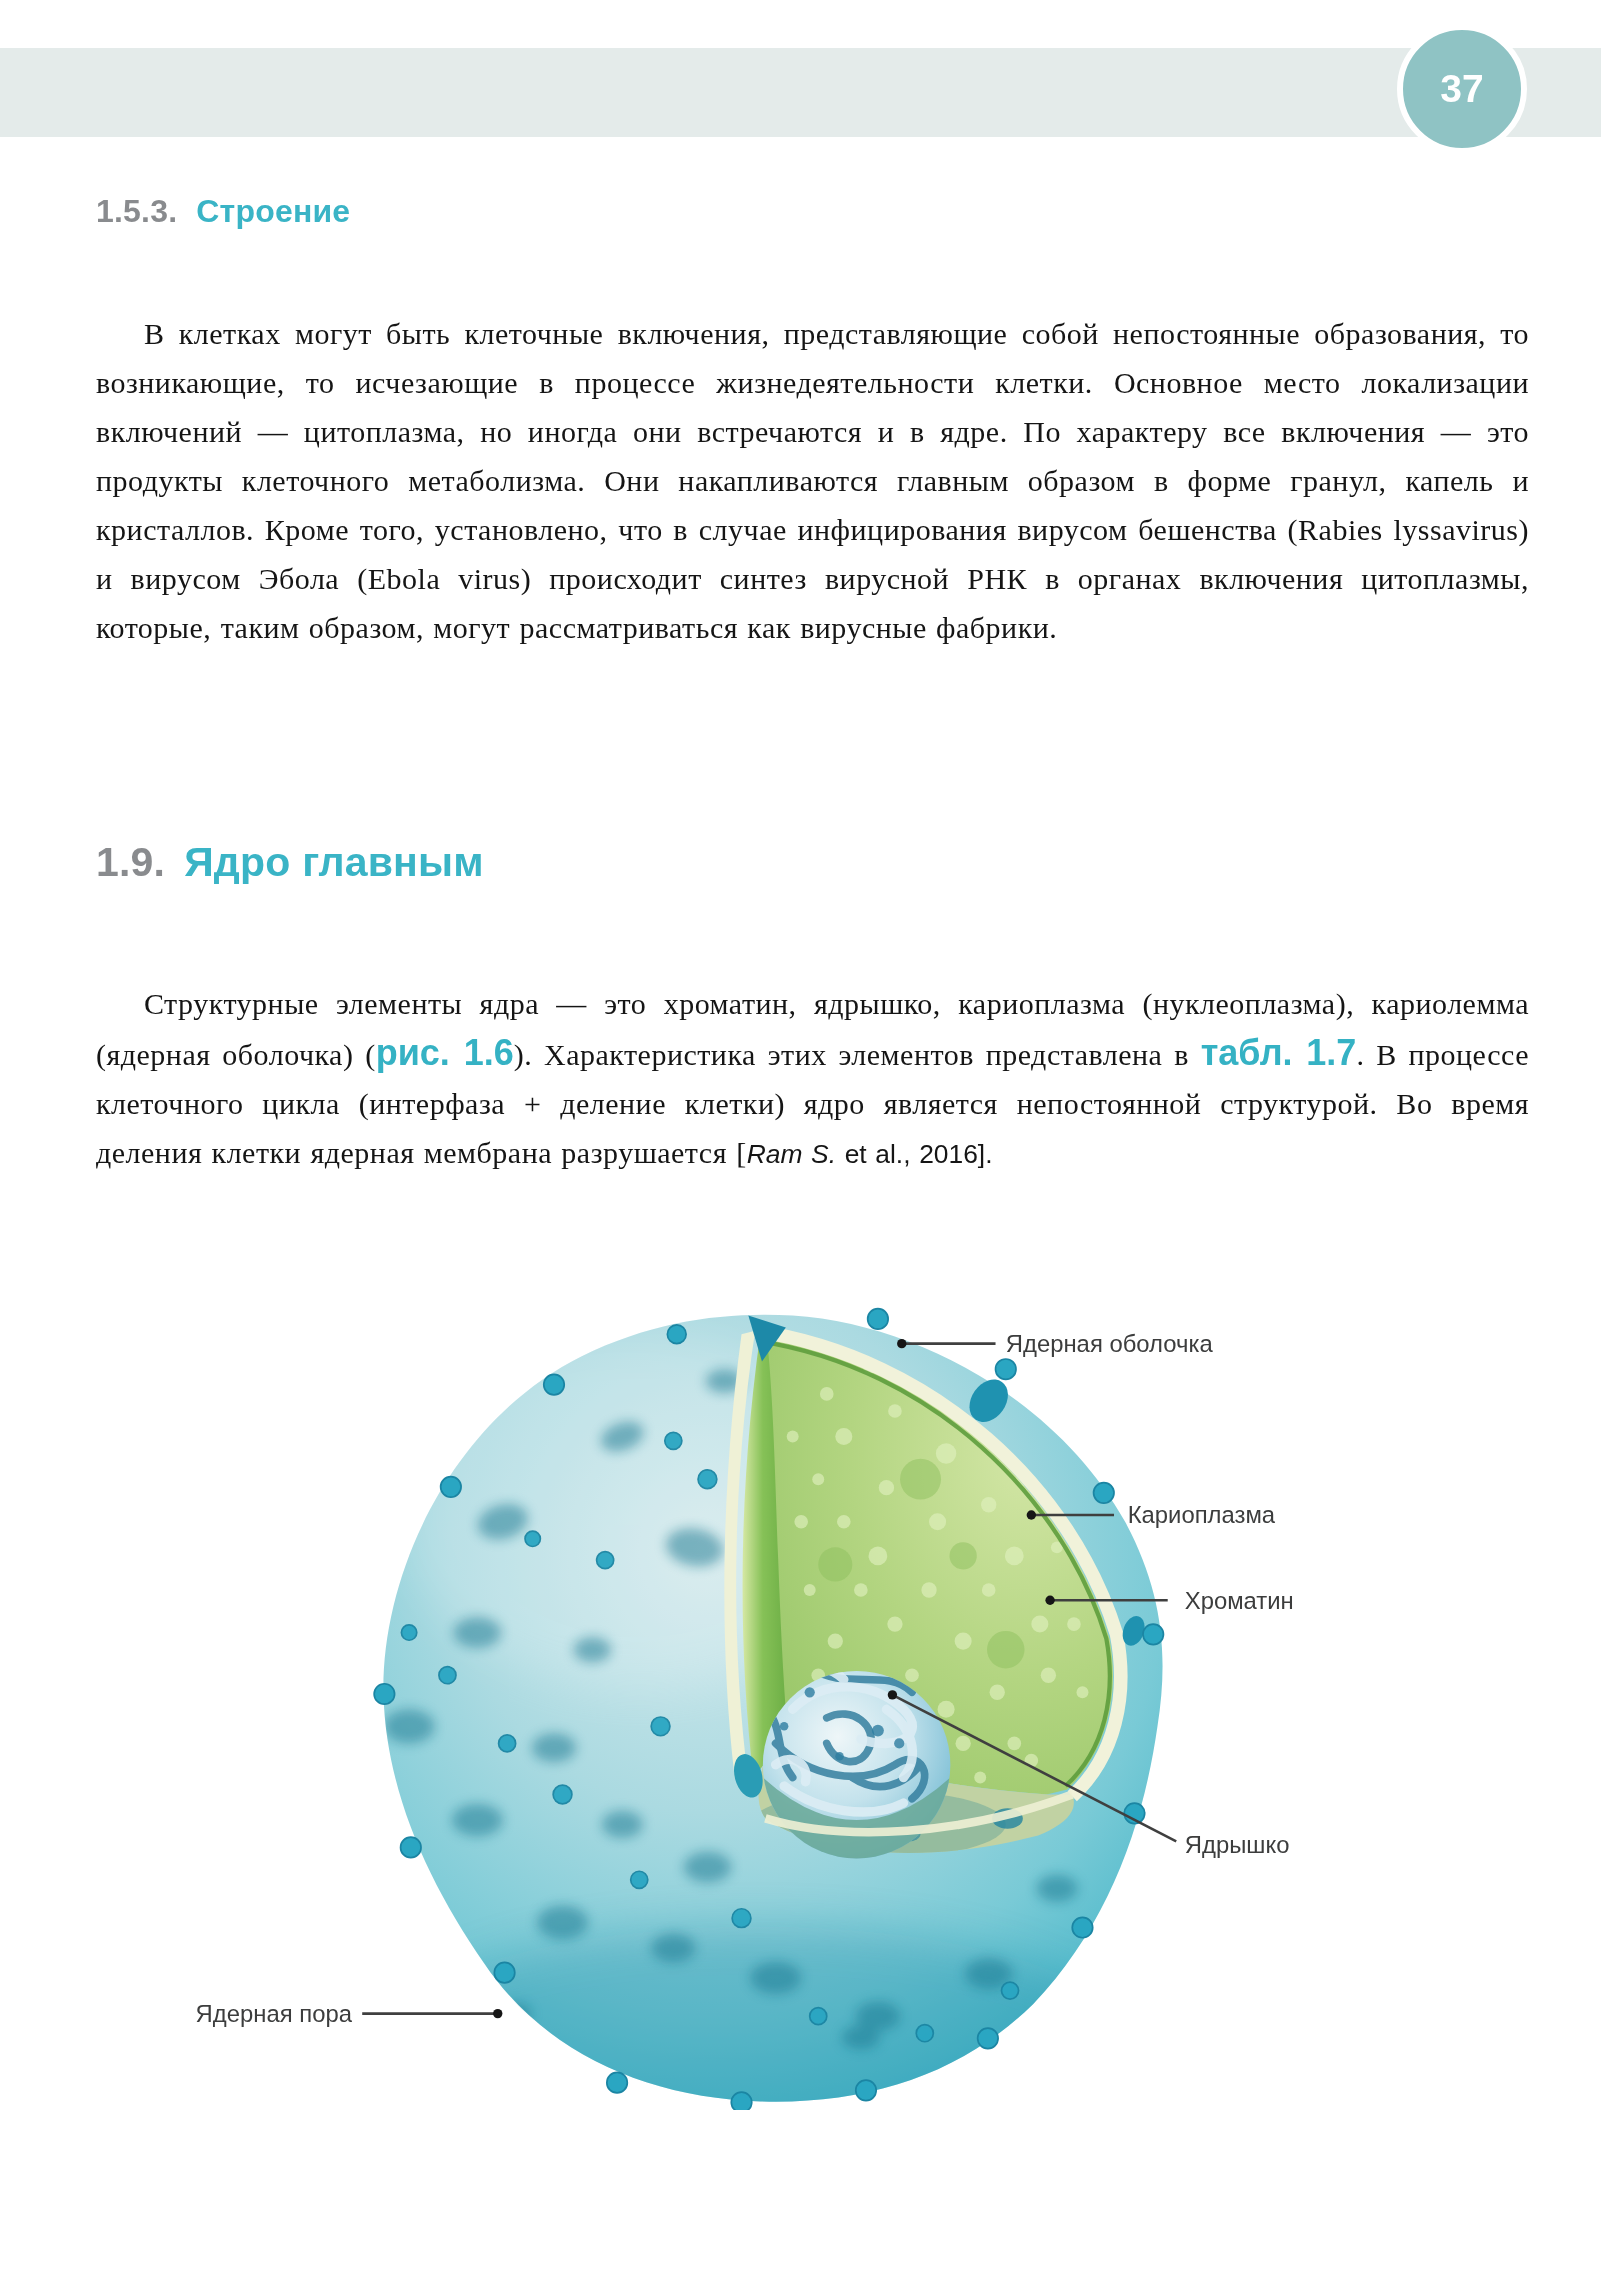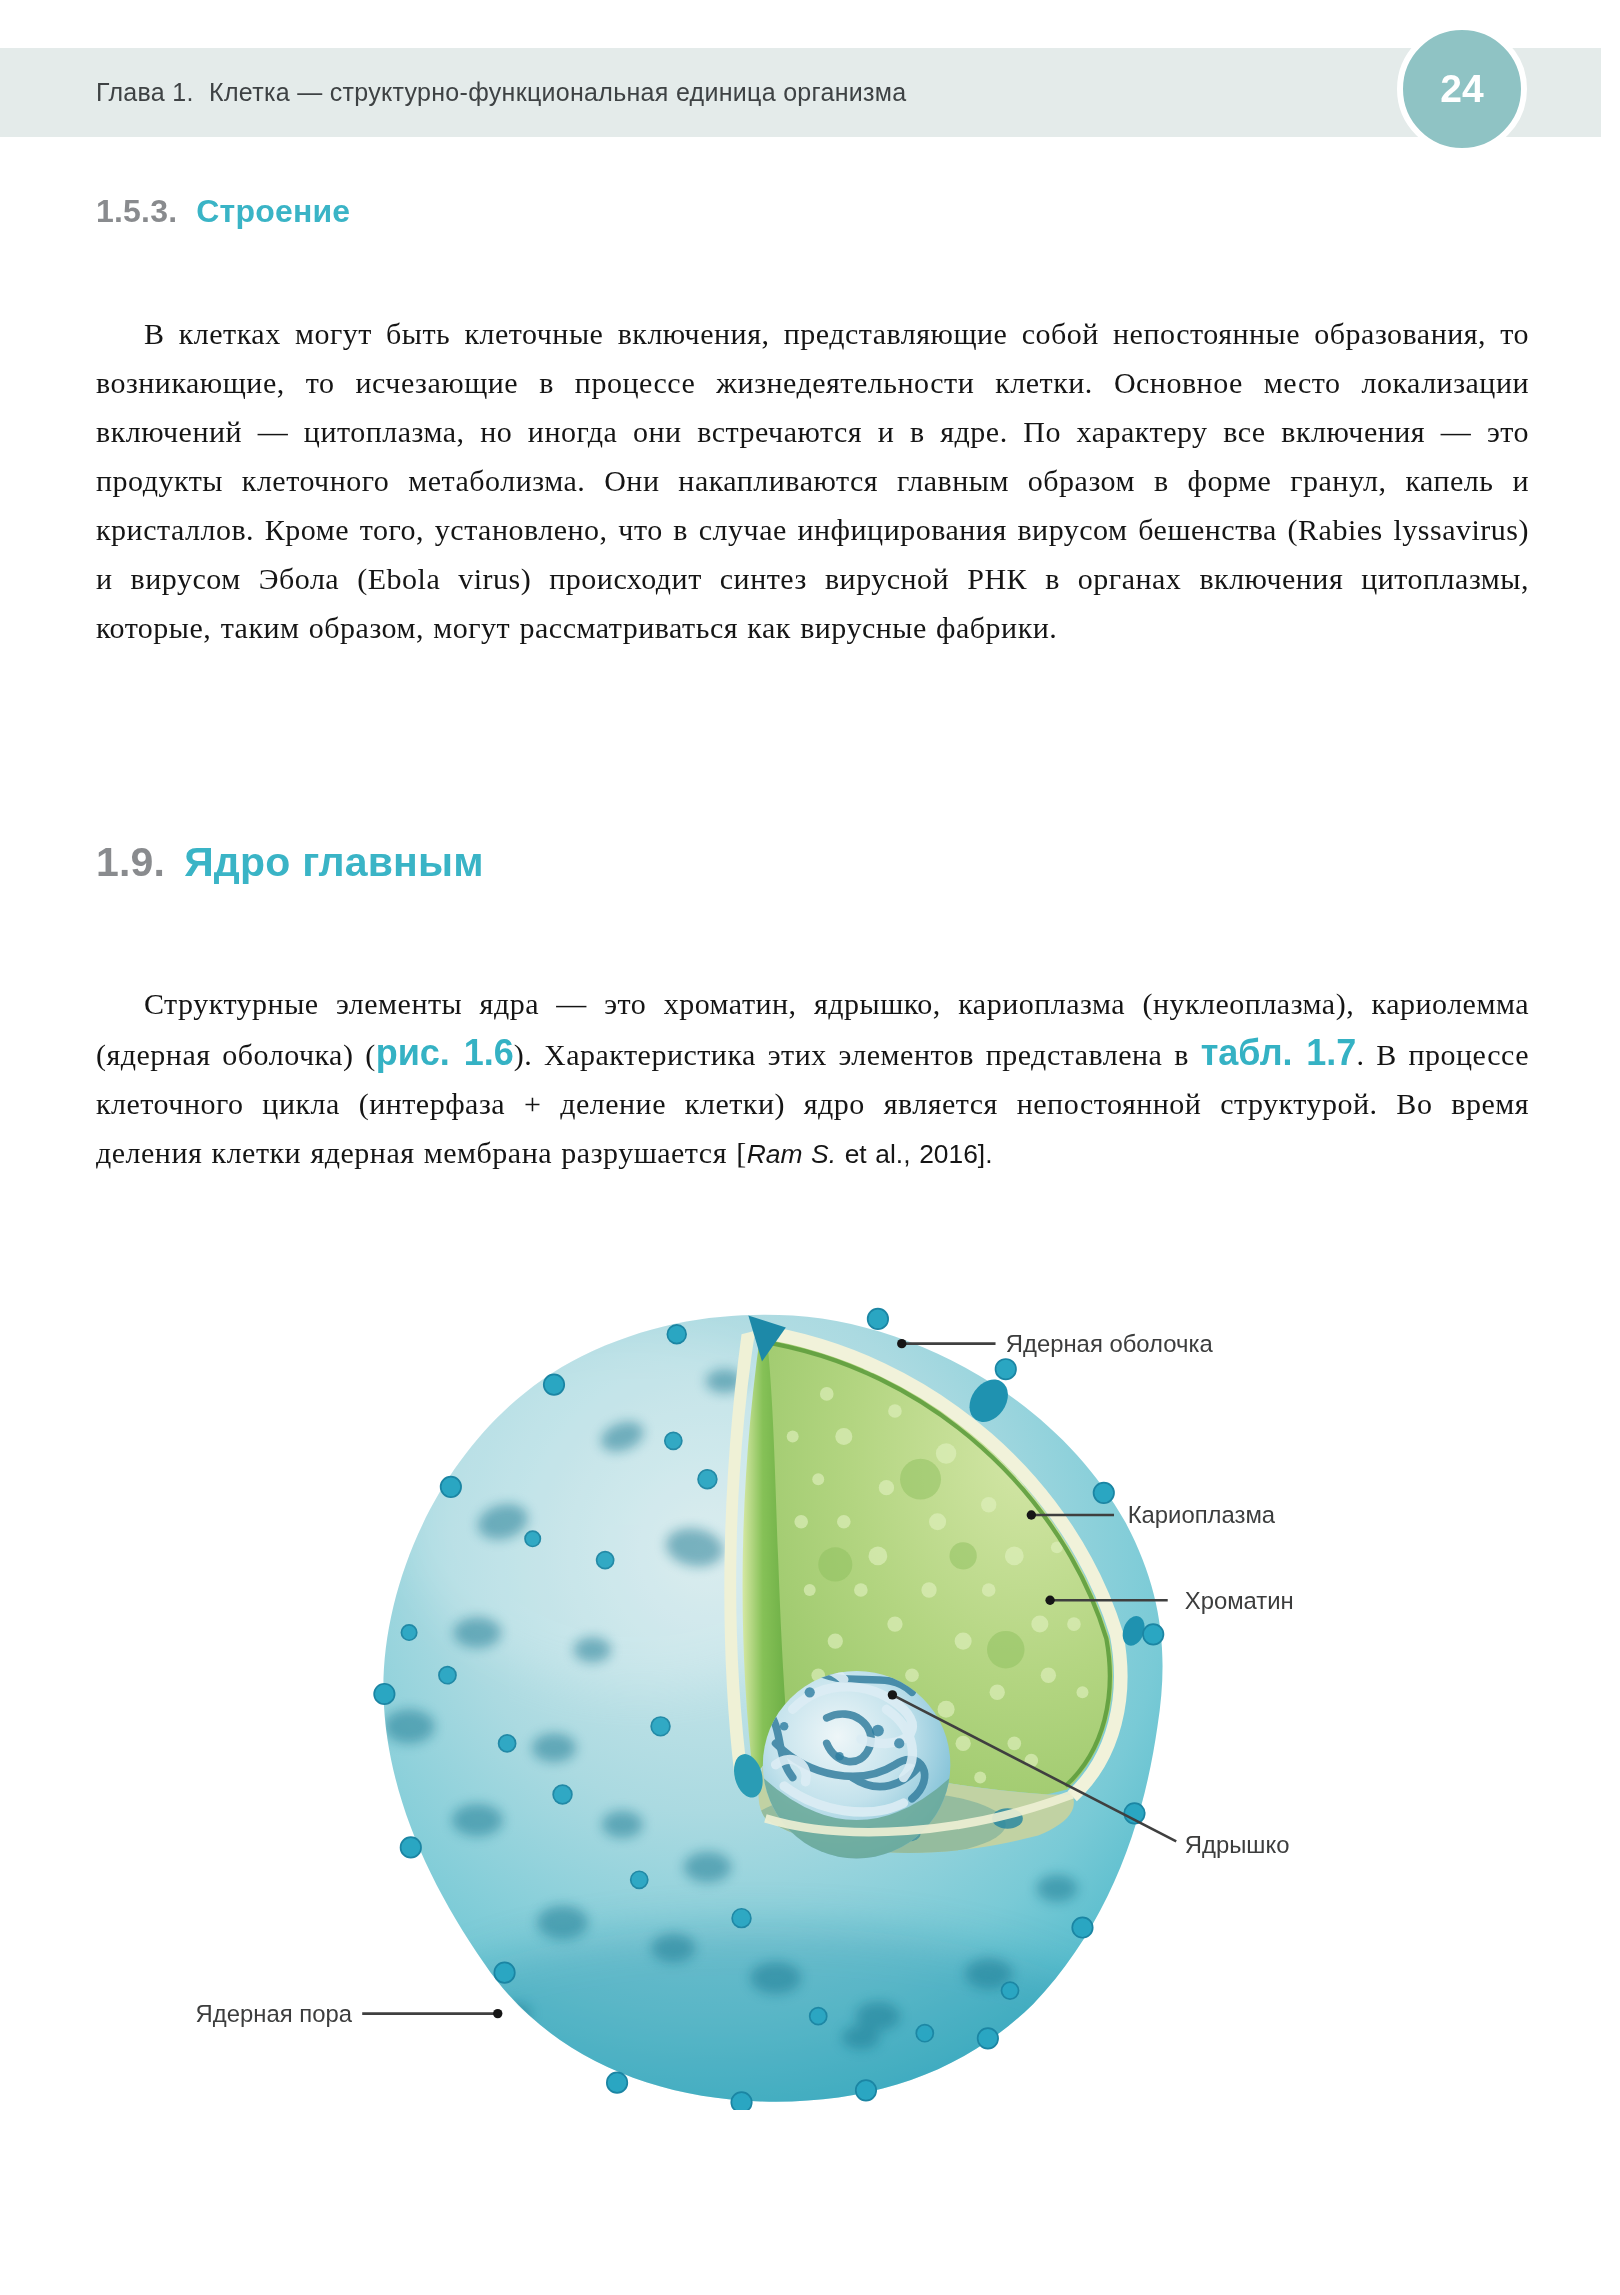--- a/index.html
+++ b/index.html
@@ -44,25 +44,22 @@
   .caption{position:absolute;left:96px;top:2156px;font-size:25.6px;font-weight:bold;letter-spacing:0.2px;}
   .caption .pref{color:#35b2c4;margin-right:13.6px;}
   .caption .txt{color:#55585a;}
 </style>
 </head>
 <body>
 
 <div class="page">
 
   <div class="header-bar"></div>
-  <div class="header-text">
-    <span class="chapter">Глава 1.</span><span>Клетка — структурно-функциональная единица организма</span>
-  </div>
   <div class="page-badge">
-    <span>24</span>
+    <span>37</span>
   </div>
 
   <div class="sec-head" id="head153">
     <span class="num">1.5.3.</span><span class="ttl">Строение</span>
   </div>
 
   <p class="body-par" id="par1"><span>В клетках могут быть клеточные включения, представляющие собой непостоянные образования, то возникающие, то исчезающие в процессе жизнедеятельности клетки. Основное место локализации включений — цитоплазма, но иногда они встречаются и в ядре. По характеру все включения — это продукты клеточного метаболизма. Они накапливаются главным образом в форме гранул, капель и кристаллов. Кроме того, установлено, что в случае инфицирования вирусом бешенства (</span><span class="it">Rabies lyssavirus</span><span>) и вирусом Эбола (</span><span class="it">Ebola virus</span><span>) происходит синтез вирусной РНК в органах включения цитоплазмы, которые, таким образом, могут рассматриваться как вирусные фабрики.</span></p>
 
   <div class="sec-head" id="head16">
     <span class="num">1.9.</span><span class="ttl">Ядро главным</span>

